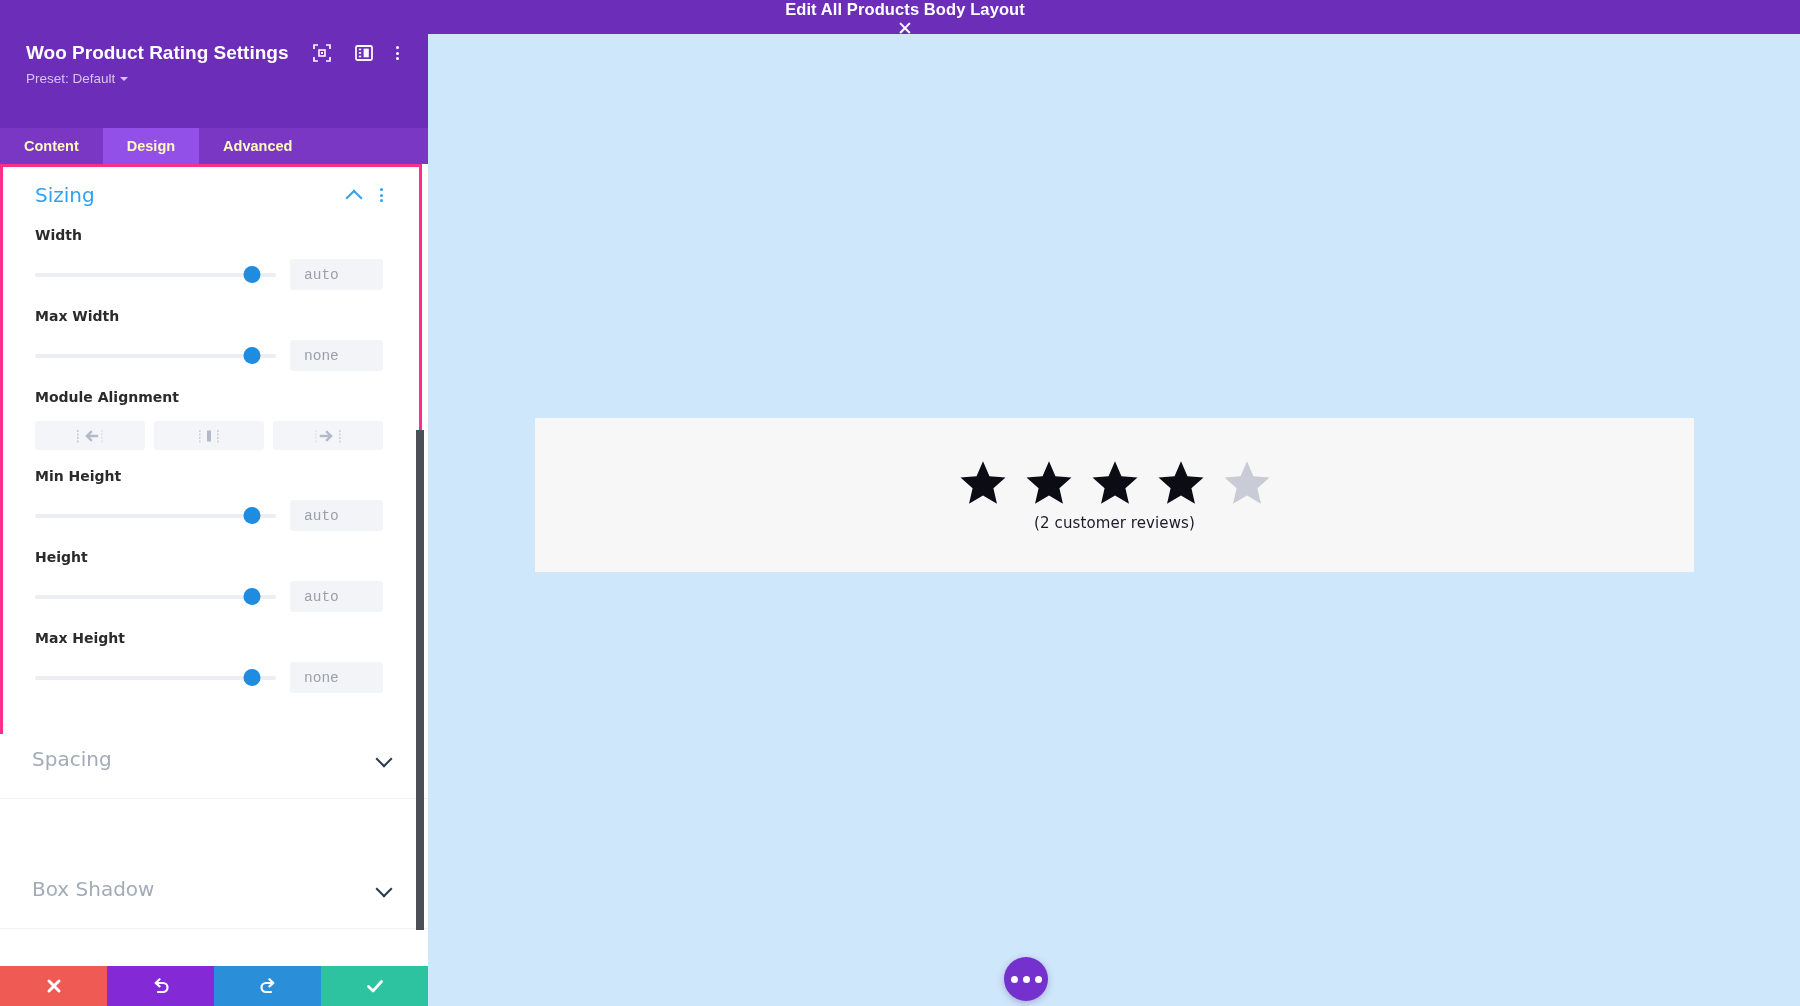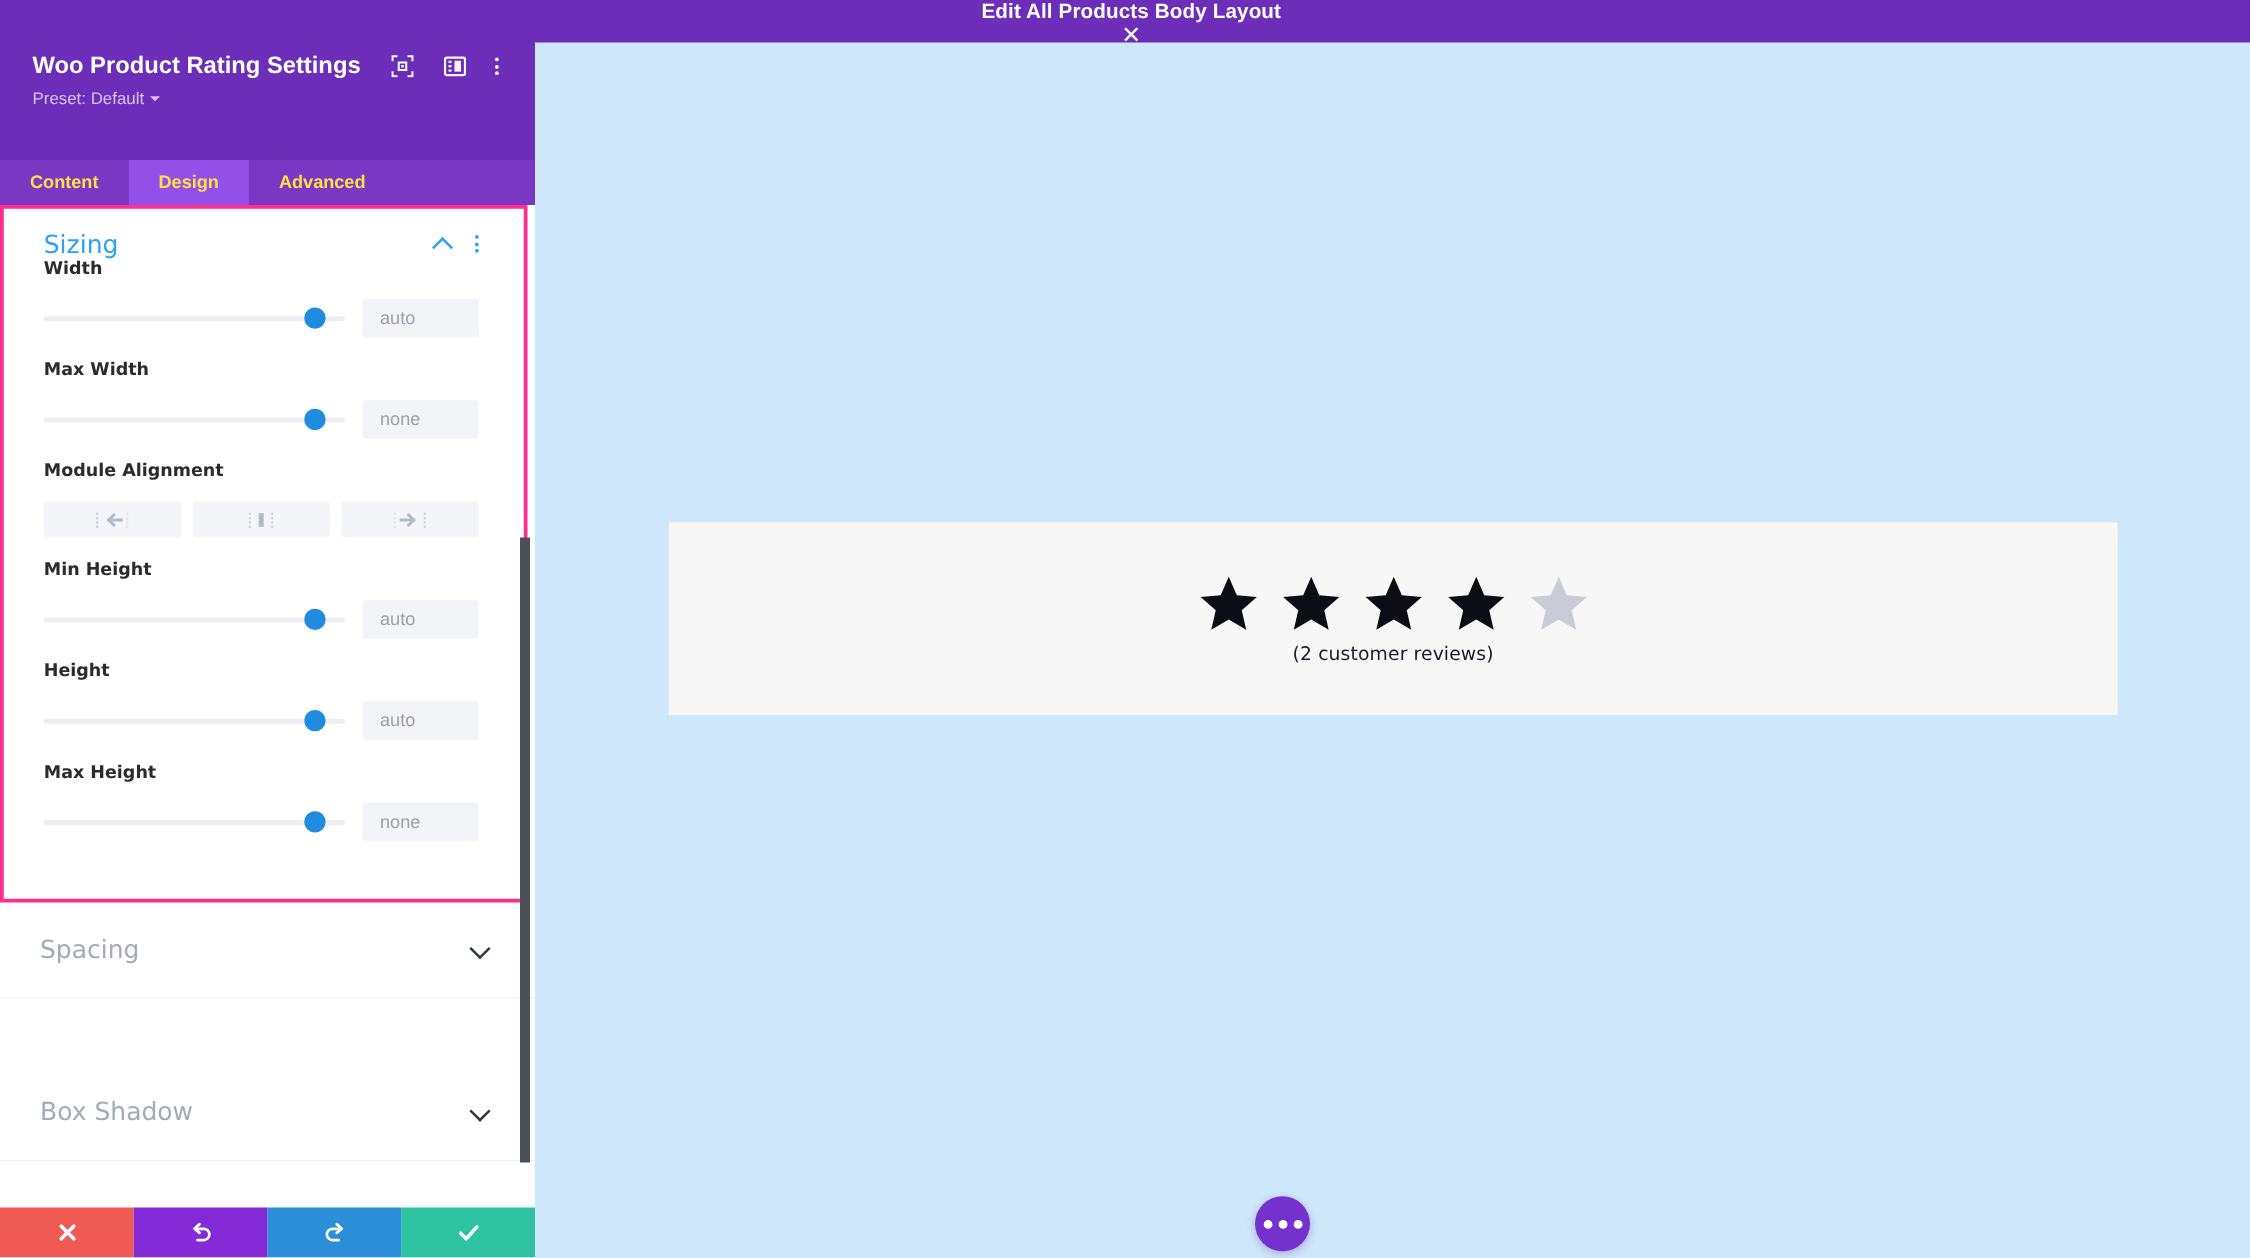--- a/index.html
+++ b/index.html
@@ -166,21 +166,21 @@
   }
 
   
   #tabs {
     display: flex;
     background: #7a37c4;
     height: 36px;
   }
   .tab {
     flex: 0 0 auto;
-    color: #fde047;
+    color: #fef9c3;
     font-size: 14.5px;
     font-weight: bold;
     display: flex;
     align-items: center;
     justify-content: center;
     padding: 0 24px;
     cursor: pointer;
     height: 36px;
   }
   .tab.active { background: #9250e8; }
@@ -199,20 +199,21 @@
     left: 0; top: 0;
     width: 422px;
     border: 3px solid #ff2d8b;
     background: #fff;
     padding: 16px 36px 30px 32px;
   }
   .sec-head {
     display: flex;
     align-items: center;
     justify-content: space-between;
+    margin-bottom: 20px;
     text-align: center;
   }
   .sec-title {
     font-size: 20px;
     color: #2ea2f2;
     font-weight: normal;
     font-family: "DejaVu Sans", sans-serif;
   }
   .sec-head-right {
     display: flex; align-items: center; gap: 18px;
@@ -269,21 +270,21 @@
   .val-box {
     flex: 0 0 93px;
     height: 31px;
     background: #f3f4f8;
     border-radius: 3px;
     display: flex;
     align-items: center;
     padding: 0 14px;
     font-size: 14.5px;
     color: #9aa0ab;
-    font-family: Liberation Sans, sans-serif;
+    font-family: Liberation Mono, monospace;
   }
 
   
   .align-row {
     display: flex;
     gap: 9px;
   }
   .align-btn {
     flex: 1 1 0;
     height: 29px;

